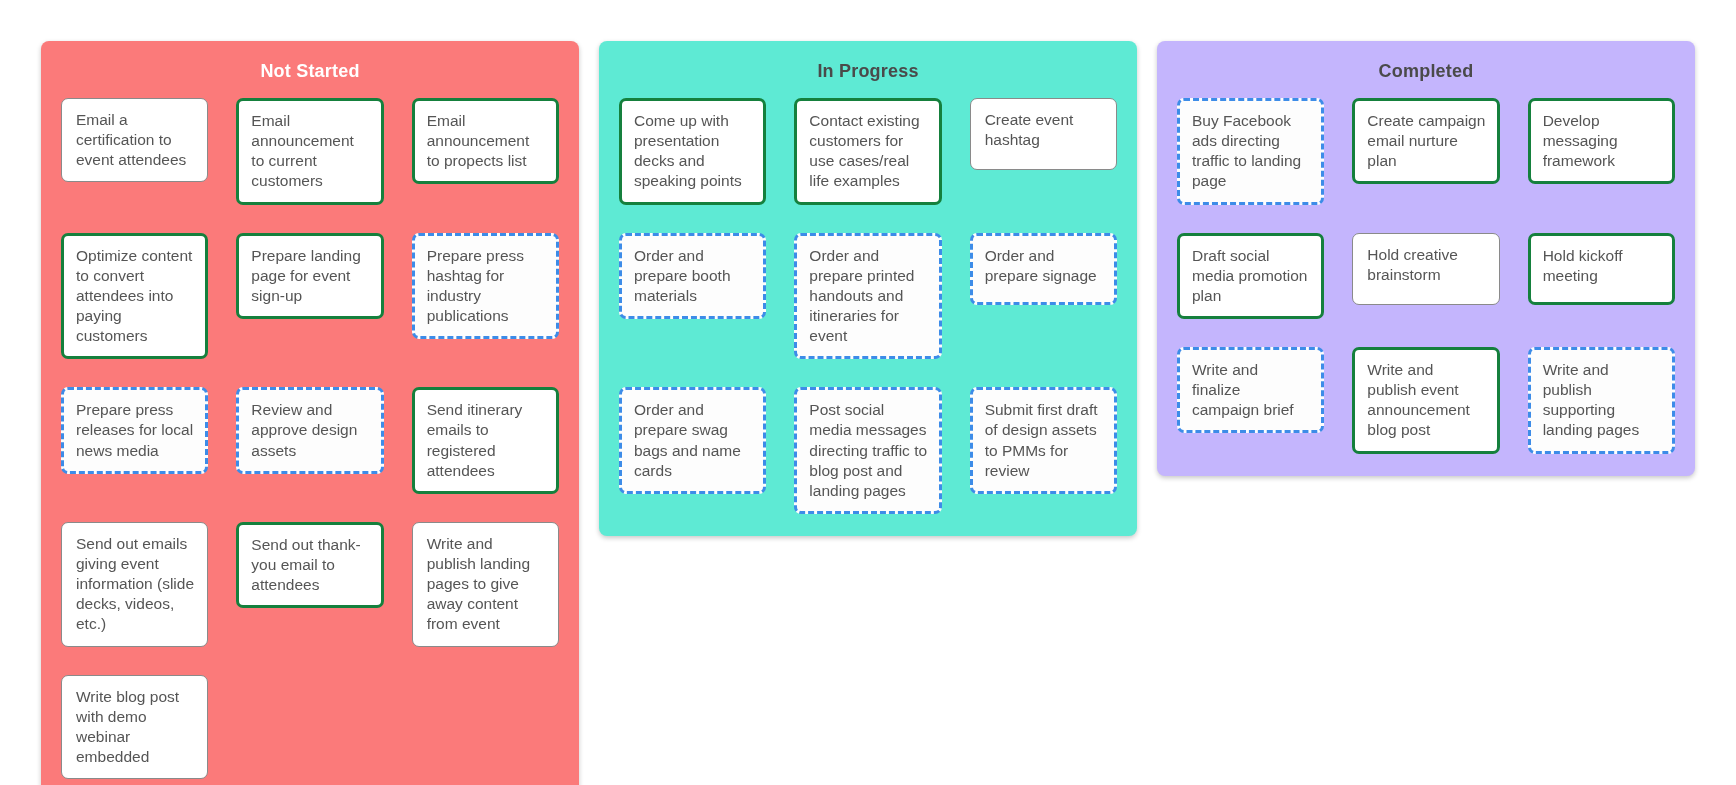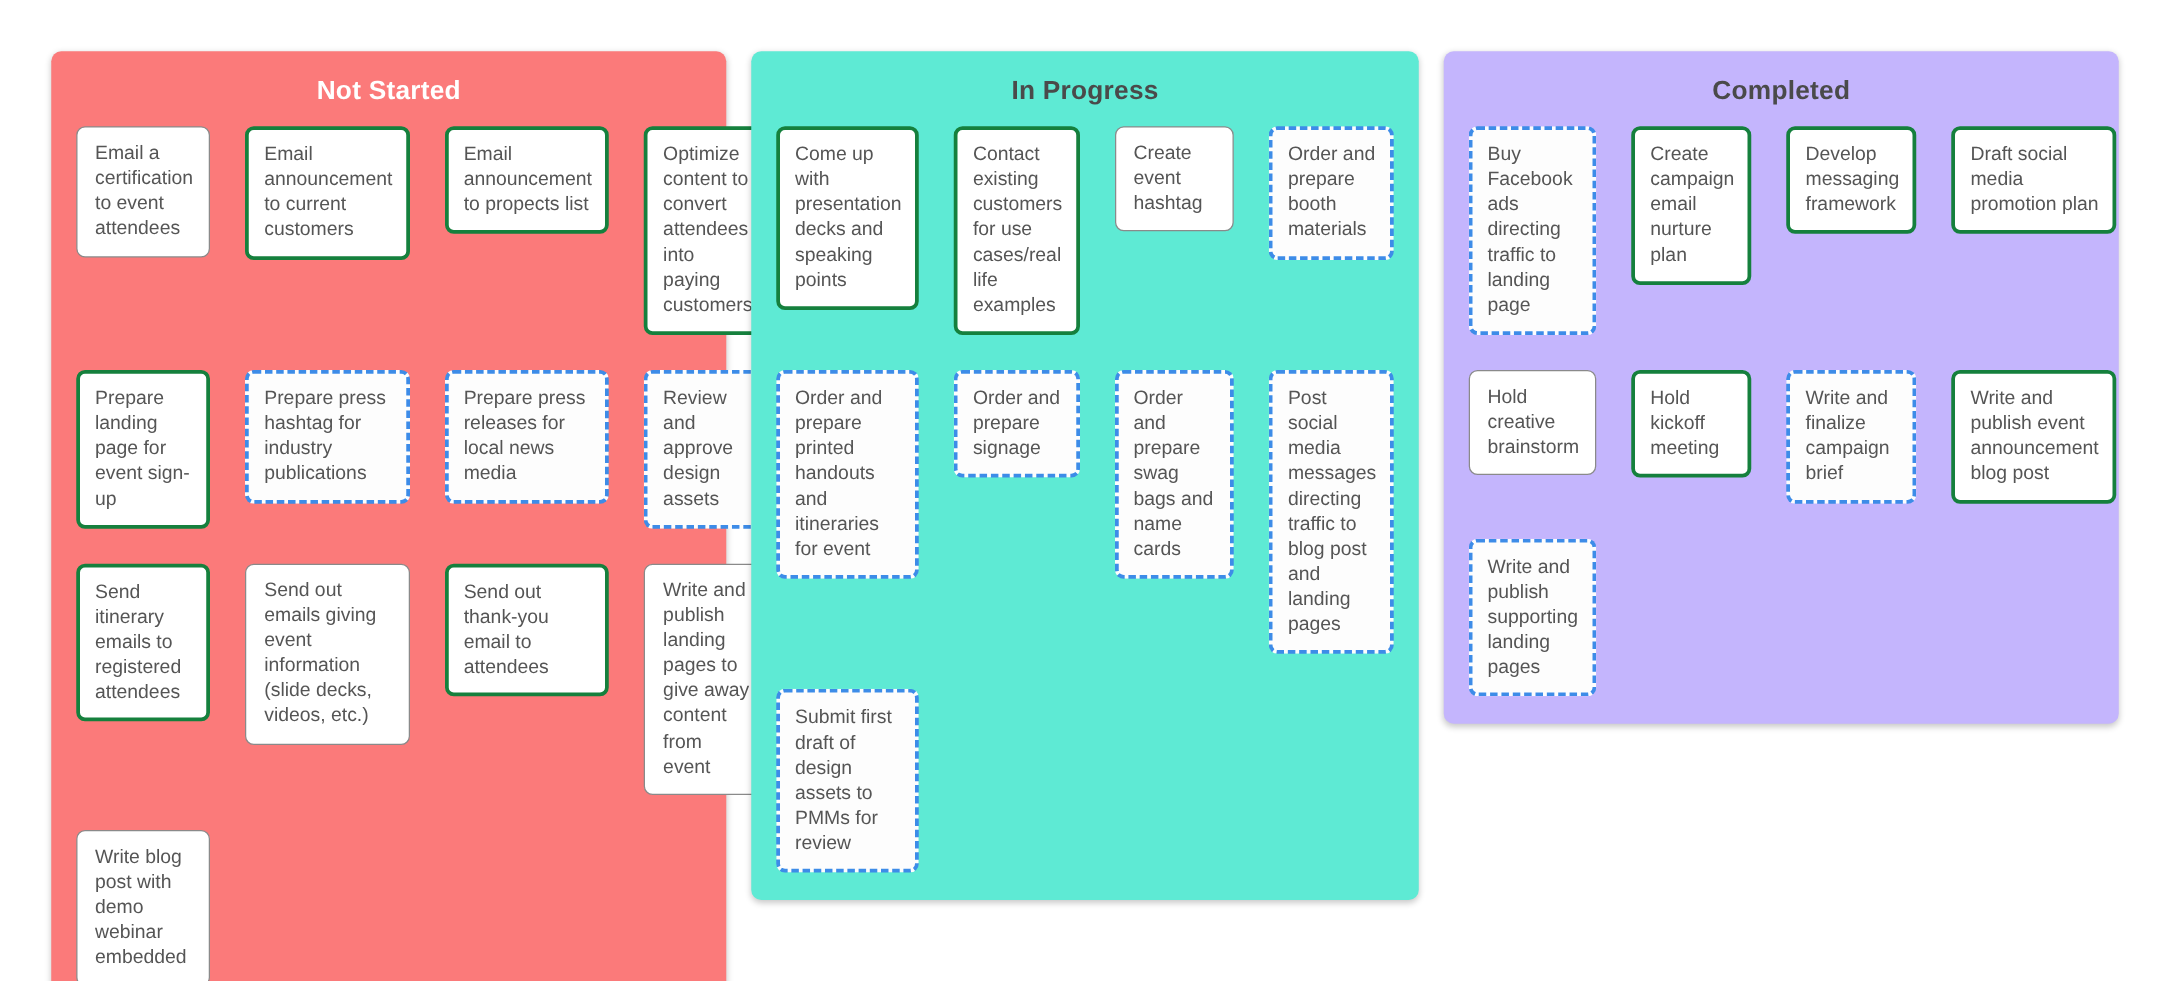--- a/index.html
+++ b/index.html
@@ -29,32 +29,32 @@
     padding: 20px 20px 22px 20px;
     box-shadow: 0 2px 5px rgba(0,0,0,0.22);
   }
 
   .col-not-started { background: #fb7a7a; }
   .col-in-progress { background: #5eead4; }
   .col-completed   { background: #c4b5fd; }
 
   .column-title {
     text-align: center;
-    font-size: 21px;
+    font-size: 18px;
     font-weight: bold;
     margin: 0 0 16px 0;
     letter-spacing: 0.2px;
   }
   .col-not-started .column-title { color: #ffffff; }
   .col-in-progress .column-title { color: #4a4a4a; }
   .col-completed   .column-title { color: #4a4a4a; }
 
   .cards {
     display: grid;
-    grid-template-columns: 1fr 1fr 1fr 1fr;
+    grid-template-columns: 1fr 1fr 1fr;
     grid-auto-rows: min-content;
     column-gap: 20px;
     row-gap: 12px;
     align-items: start;
     gap: 28px;
   }
 
   .card {
     background: #ffffff;
     border-radius: 7px;

